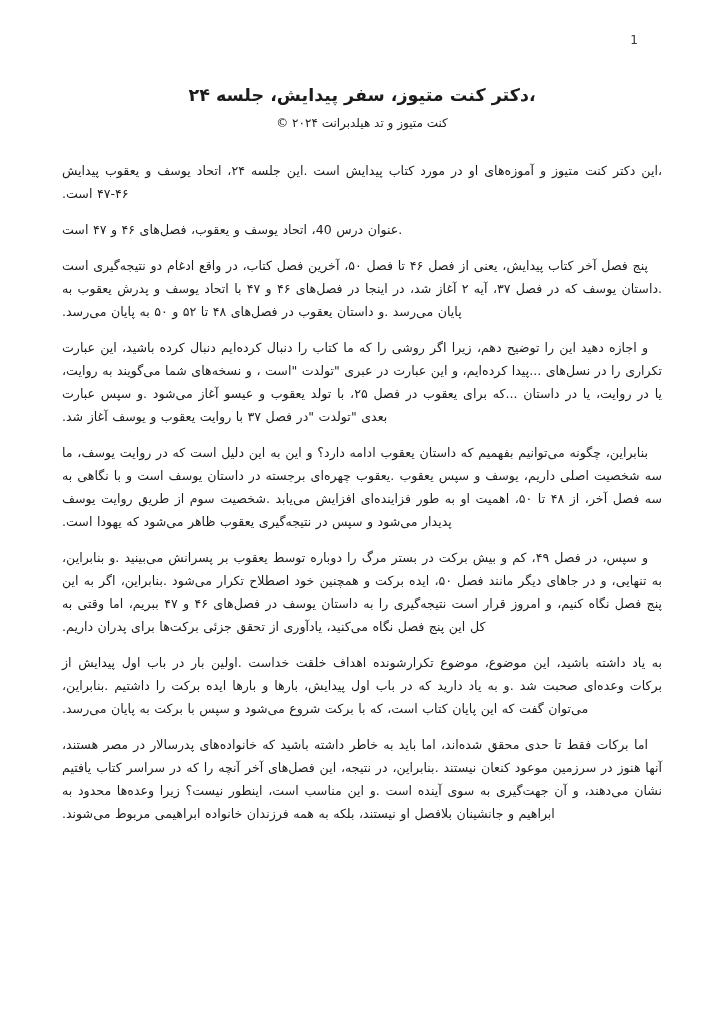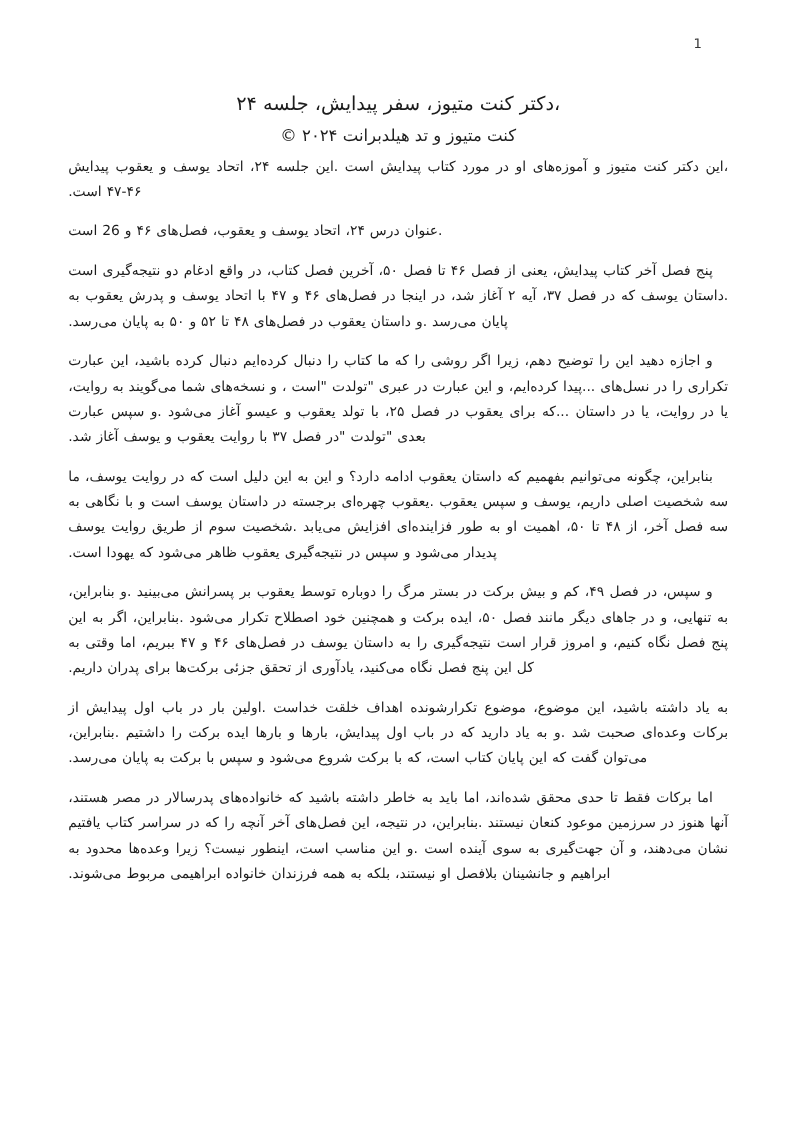--- a/index.html
+++ b/index.html
@@ -24,33 +24,33 @@
     font-size: 12px;
     color: #333333;
   }
   .title-block {
     margin-top: 82px;
     text-align: center;
     direction: rtl;
   }
   .title-line {
     font-size: 17.5px;
-    font-weight: normal;
+    font-weight: bold;
     line-height: 26px;
     margin: 0;
   }
   .copyright {
     margin-top: 7px;
-    font-size: 15px;
+    font-size: 12px;
     line-height: 16px;
     direction: rtl;
     color: #1c1c1c;
   }
   .content {
-    margin: 8px 62px 0 62px;
+    margin: 28px 62px 0 62px;
   }
   p.para {
     direction: rtl;
     unicode-bidi: plaintext;
     text-align: justify;
     text-align-last: left;
     -moz-text-align-last: left;
     font-size: 12.6px;
     line-height: 23px;
     margin: 0 0 13px 0;
@@ -67,21 +67,21 @@
 
   <div class="page-number">1</div>
 
   <div class="title-block">
     <h1 class="title-line">،دکتر کنت متیوز، سفر پیدایش، جلسه ۲۴</h1>
     <div class="copyright">کنت متیوز و تد هیلدبرانت ۲۰۲۴ ©</div>
   </div>
 
   <div class="content">
     <p class="para">،این دکتر کنت متیوز و آموزه‌های او در مورد کتاب پیدایش است .این جلسه ۲۴، اتحاد یوسف و یعقوب پیدایش ۴۶-۴۷ است.</p>
-    <p class="para">.عنوان درس ۲۴، اتحاد یوسف و یعقوب، فصل‌های ۴۶ و 26 است</p>
+    <p class="para">.عنوان درس 40، اتحاد یوسف و یعقوب، فصل‌های ۴۶ و ۴۷ است</p>
     <p class="para indent">پنج فصل آخر کتاب پیدایش، یعنی از فصل ۴۶ تا فصل ۵۰، آخرین فصل کتاب، در واقع ادغام دو نتیجه‌گیری است .داستان یوسف که در فصل ۳۷، آیه ۲ آغاز شد، در اینجا در فصل‌های ۴۶ و ۴۷ با اتحاد یوسف و پدرش یعقوب به پایان می‌رسد .و داستان یعقوب در فصل‌های ۴۸ تا ۵۲ و ۵۰ به پایان می‌رسد.</p>
     <p class="para indent">و اجازه دهید این را توضیح دهم، زیرا اگر روشی را که ما کتاب را دنبال کرده‌ایم دنبال کرده باشید، این عبارت تکراری را در نسل‌های ...پیدا کرده‌ایم، و این عبارت در عبری "تولدت "است ، و نسخه‌های شما می‌گویند به روایت، یا در روایت، یا در داستان ...که برای یعقوب در فصل ۲۵، با تولد یعقوب و عیسو آغاز می‌شود .و سپس عبارت بعدی "تولدت "در فصل ۳۷ با روایت یعقوب و یوسف آغاز شد.</p>
     <p class="para indent">بنابراین، چگونه می‌توانیم بفهمیم که داستان یعقوب ادامه دارد؟ و این به این دلیل است که در روایت یوسف، ما سه شخصیت اصلی داریم، یوسف و سپس یعقوب .یعقوب چهره‌ای برجسته در داستان یوسف است و با نگاهی به سه فصل آخر، از ۴۸ تا ۵۰، اهمیت او به طور فزاینده‌ای افزایش می‌یابد .شخصیت سوم از طریق روایت یوسف پدیدار می‌شود و سپس در نتیجه‌گیری یعقوب ظاهر می‌شود که یهودا است.</p>
     <p class="para indent">و سپس، در فصل ۴۹، کم و بیش برکت در بستر مرگ را دوباره توسط یعقوب بر پسرانش می‌بینید .و بنابراین، به تنهایی، و در جاهای دیگر مانند فصل ۵۰، ایده برکت و همچنین خود اصطلاح تکرار می‌شود .بنابراین، اگر به این پنج فصل نگاه کنیم، و امروز قرار است نتیجه‌گیری را به داستان یوسف در فصل‌های ۴۶ و ۴۷ ببریم، اما وقتی به کل این پنج فصل نگاه می‌کنید، یادآوری از تحقق جزئی برکت‌ها برای پدران داریم.</p>
     <p class="para">به یاد داشته باشید، این موضوع، موضوع تکرارشونده اهداف خلقت خداست .اولین بار در باب اول پیدایش از برکات وعده‌ای صحبت شد .و به یاد دارید که در باب اول پیدایش، بارها و بارها ایده برکت را داشتیم .بنابراین، می‌توان گفت که این پایان کتاب است، که با برکت شروع می‌شود و سپس با برکت به پایان می‌رسد.</p>
     <p class="para indent">اما برکات فقط تا حدی محقق شده‌اند، اما باید به خاطر داشته باشید که خانواده‌های پدرسالار در مصر هستند، آنها هنوز در سرزمین موعود کنعان نیستند .بنابراین، در نتیجه، این فصل‌های آخر آنچه را که در سراسر کتاب یافتیم نشان می‌دهند، و آن جهت‌گیری به سوی آینده است .و این مناسب است، اینطور نیست؟ زیرا وعده‌ها محدود به ابراهیم و جانشینان بلافصل او نیستند، بلکه به همه فرزندان خانواده ابراهیمی مربوط می‌شوند.</p>
   </div>
 
 </div>
 

